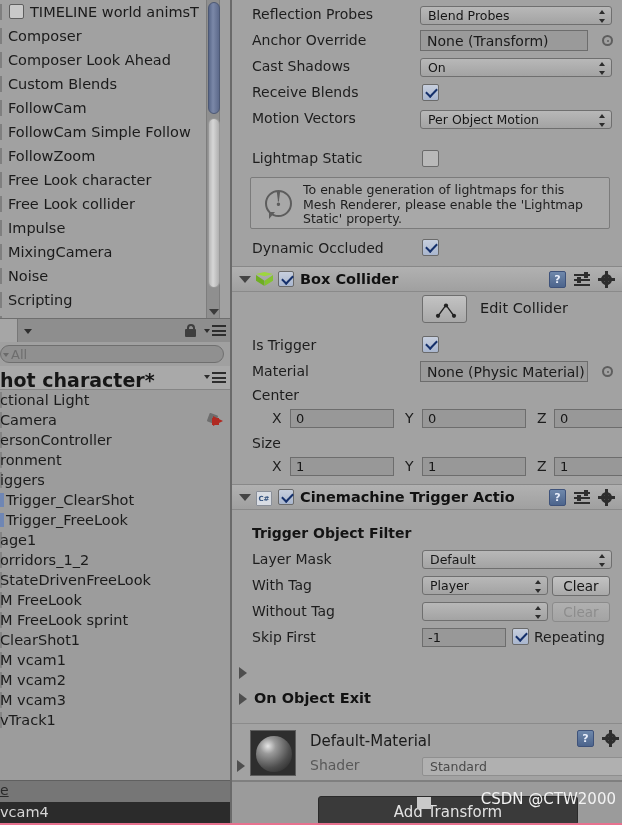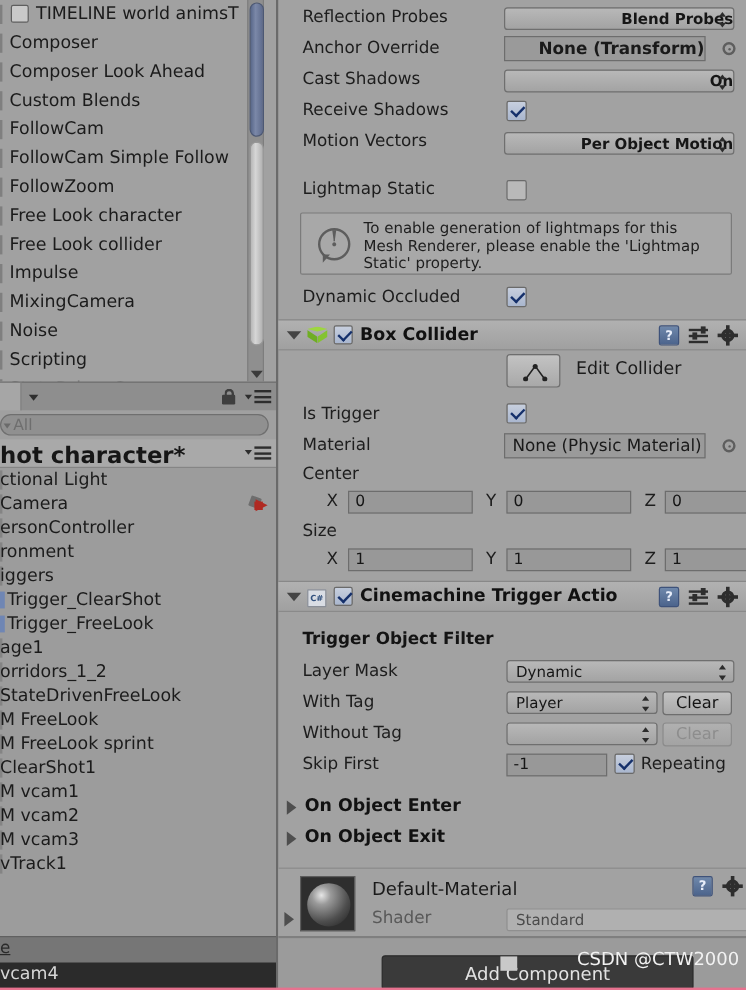--- a/index.html
+++ b/index.html
@@ -175,30 +175,30 @@
     position: absolute; left: 0; top: 802px; width: 232px; height: 23px;
     background: #2b2b2b;
   }
   #hier-dark-strip .txt {
     position: absolute; left: 0; top: 2px; font-size: 14.5px; color: #d6d6d6;
   }
 
   
   #inspector {
     position: absolute; left: 232px; top: 0; width: 390px; height: 825px;
-    background: #a2a2a2; overflow: hidden; text-align: right;
+    background: #a2a2a2; overflow: hidden;
   }
   .prop-row {
     position: relative; height: 26px;
   }
   .prop-label {
     position: absolute; left: 20px; top: 4px; font-size: 14px; color: #1d1d1d;
     white-space: nowrap;
   }
-  .ctl { position: absolute; font-weight: bold; }
+  .ctl { position: absolute; }
 
   
   .popup {
     background: linear-gradient(to bottom, #b8b8b8, #a3a3a3);
     border: 1px solid #6f6f6f; border-radius: 3px;
     height: 19px; line-height: 18px; font-size: 12.5px; color: #161616;
     padding-left: 7px; position: relative; white-space: nowrap; overflow: hidden;
   }
   .popup .updn {
     position: absolute; right: 5px; top: 3px; width: 7px; height: 13px;
@@ -633,21 +633,21 @@
       <div class="ctl popup" style="left:188px;top:4px;width:192px">
         <span>On</span>
         <span class="updn">
             <i class="u"></i>
             <i class="d"></i>
           </span>
       </div>
     </div>
 
     <div class="prop-row" style="top:80px;position:absolute;left:0;width:390px">
-      <span class="prop-label">Receive Shadows</span>
+      <span class="prop-label">Receive Blends</span>
       <div class="ctl cb on" style="left:190px;top:4px"></div>
     </div>
 
     <div class="prop-row" style="top:106px;position:absolute;left:0;width:390px">
       <span class="prop-label">Motion Vectors</span>
       <div class="ctl popup" style="left:188px;top:4px;width:192px">
         <span>Per Object Motion</span>
         <span class="updn">
             <i class="u"></i>
             <i class="d"></i>
@@ -766,21 +766,21 @@
     </span>
   </div>
 
   <div style="position:absolute;left:232px;top:524px;width:390px;height:22px">
     <span class="section-title" style="top:1px">Trigger Object Filter</span>
   </div>
 
   <div style="position:absolute;left:232px;top:547px;width:390px;height:26px">
     <span class="prop-label">Layer Mask</span>
     <div class="popup" style="position:absolute;left:190px;top:3px;width:190px">
-      <span>Dynamic</span>
+      <span>Default</span>
       <span class="updn">
           <i class="u"></i>
           <i class="d"></i>
         </span>
     </div>
   </div>
 
   <div style="position:absolute;left:232px;top:573px;width:390px;height:26px">
     <span class="prop-label">With Tag</span>
     <div class="popup" style="position:absolute;left:190px;top:3px;width:126px">
@@ -807,21 +807,20 @@
 
   <div style="position:absolute;left:232px;top:625px;width:390px;height:26px">
     <span class="prop-label">Skip First</span>
     <div class="numfield" style="position:absolute;left:190px;top:3px;width:84px"><span>-1</span></div>
     <div class="cb on" style="position:absolute;left:280px;top:3px"></div>
     <span style="position:absolute;left:302px;top:4px;font-size:14px;color:#1d1d1d">Repeating</span>
   </div>
 
   <div class="fold-row" style="position:absolute;left:232px;top:660px;width:390px">
     <span class="arrow"></span>
-    <span class="t">On Object Enter</span>
   </div>
   <div class="fold-row" style="position:absolute;left:232px;top:686px;width:390px">
     <span class="arrow"></span>
     <span class="t">On Object Exit</span>
   </div>
 
   <div id="mat-block">
     <div id="mat-fold"></div>
     <div id="mat-preview">
       <div id="mat-sphere"></div>
@@ -836,21 +835,21 @@
     <span class="icon-gear" style="position:absolute;right:4px;top:7px">
         <i class="sp"></i>
         <i class="sp2"></i>
         <i class="ring"></i>
       </span>
   </div>
 
   <div id="insp-bottom-divider"></div>
   <div id="insp-bottom">
     <div id="add-component-btn">
-      <span id="add-component-label">Add Component</span>
+      <span id="add-component-label">Add Transform</span>
       <span id="add-component-cursor"></span>
     </div>
   </div>
 
   <div id="watermark">CSDN @CTW2000</div>
   <div id="pink-line"></div>
 
 </div>
 
 </body></html>

